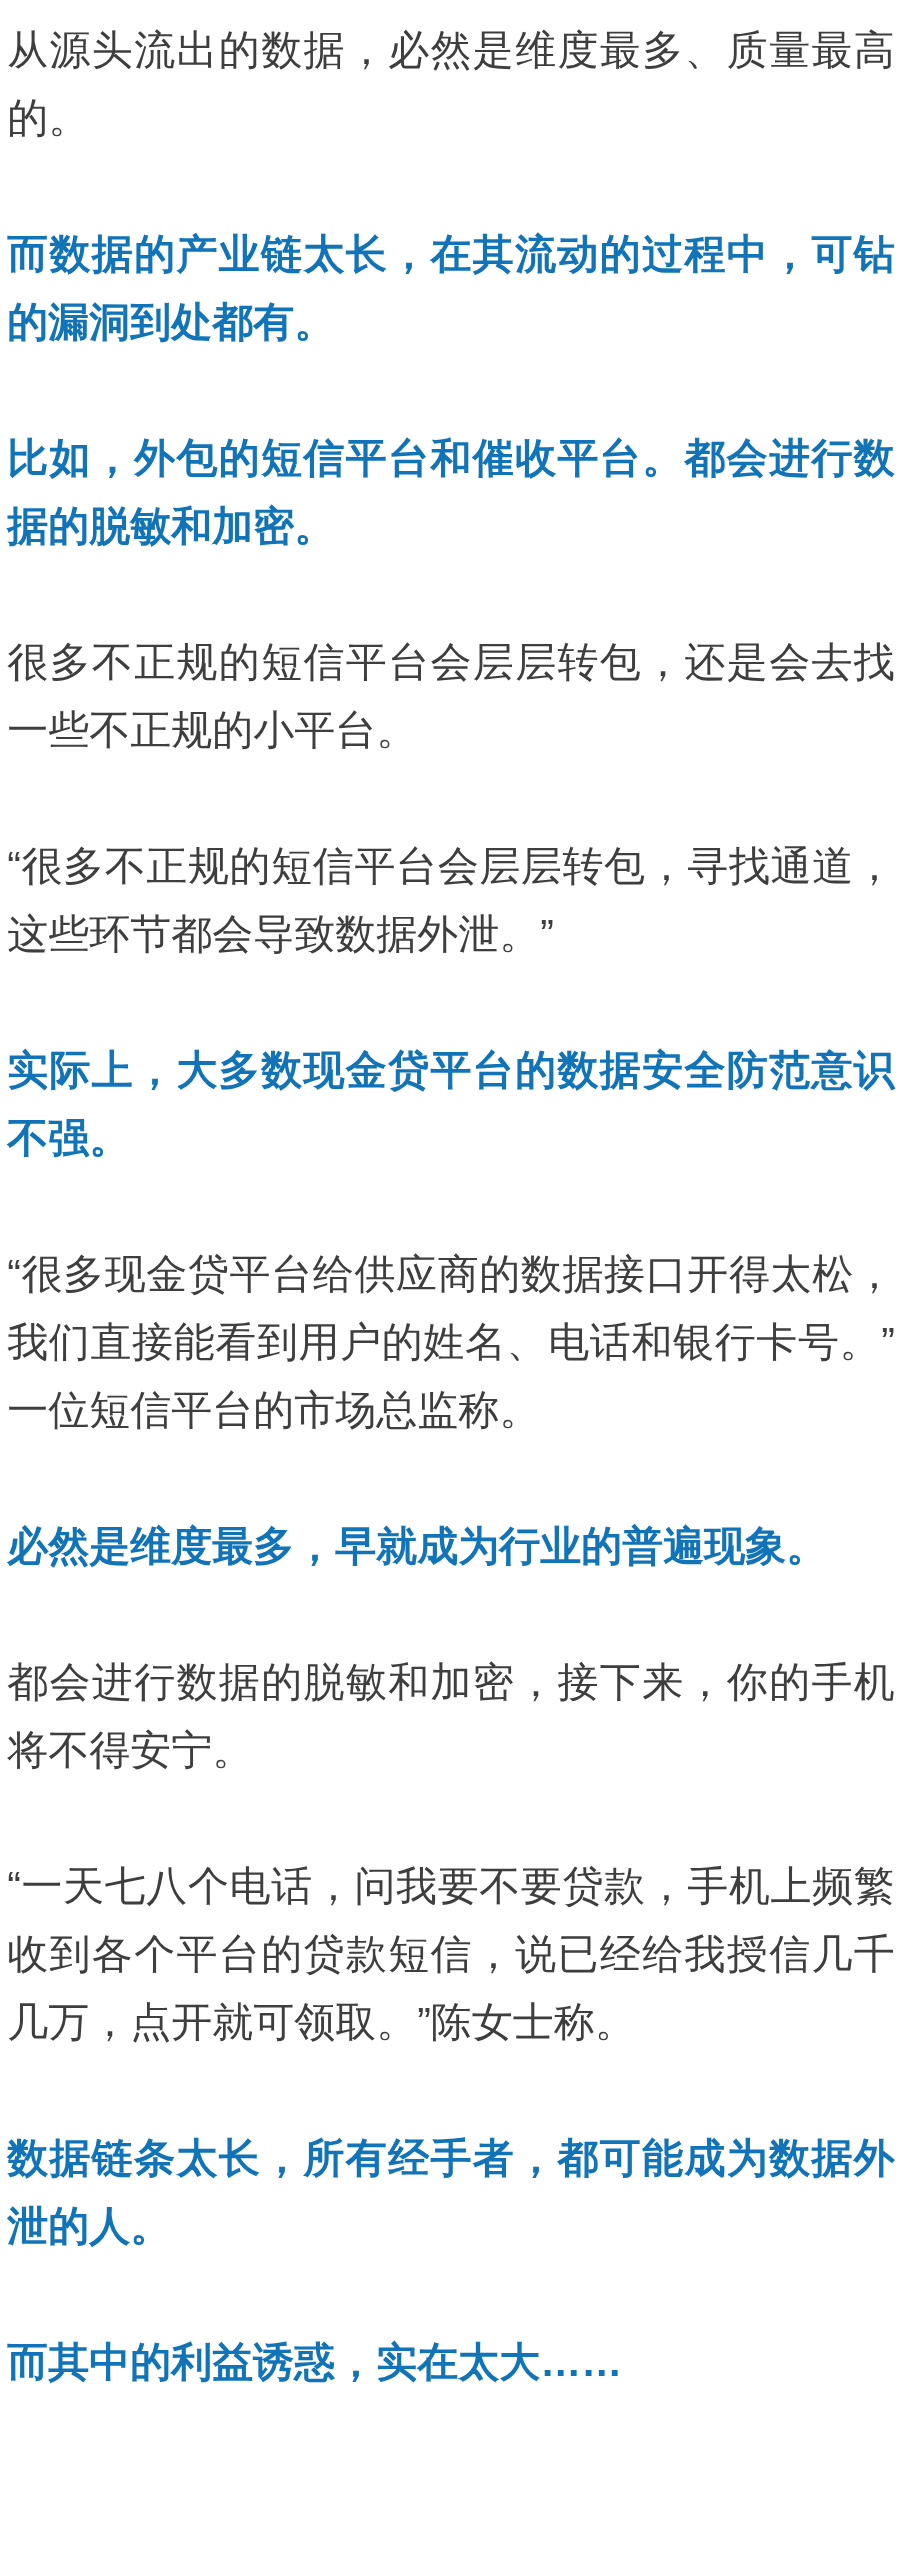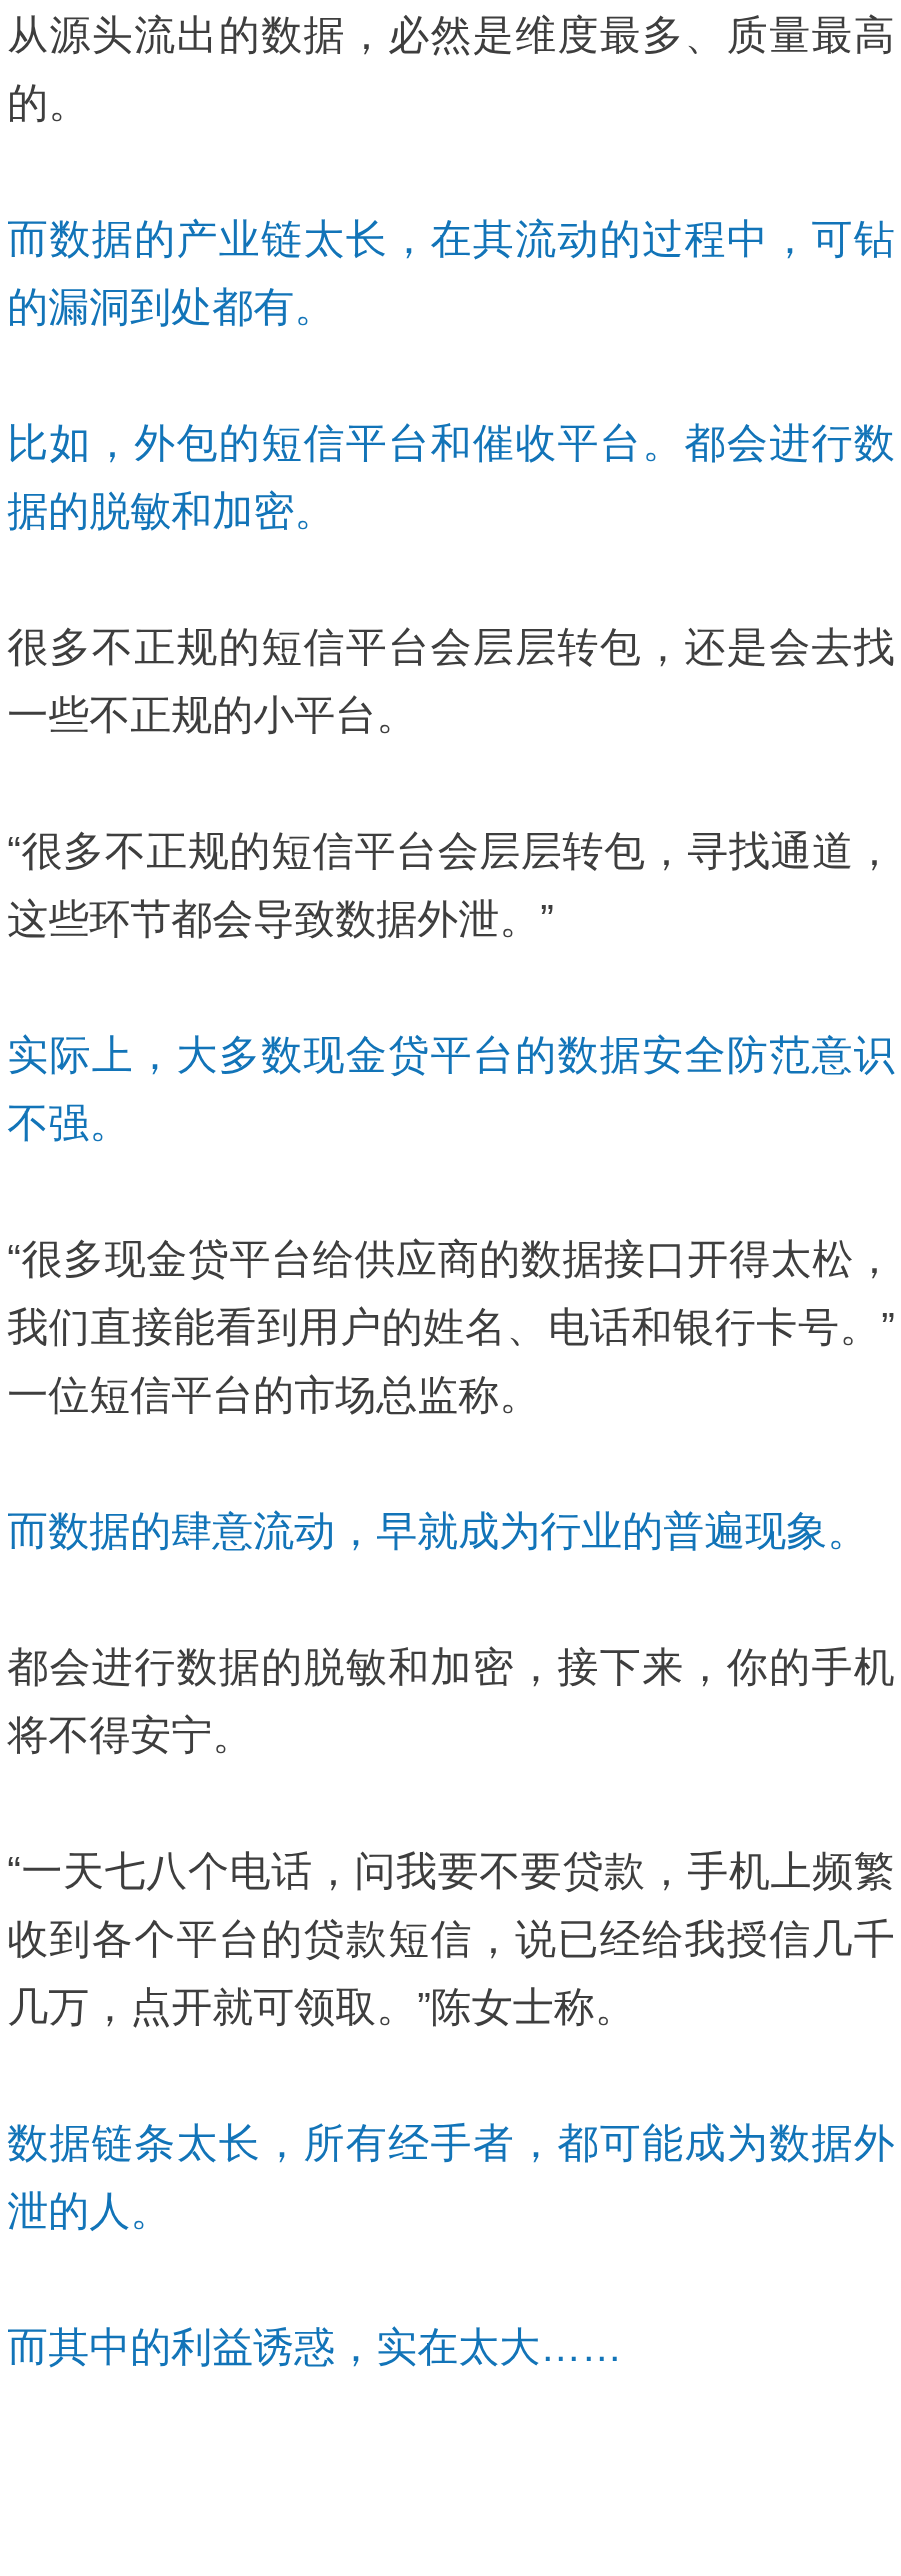--- a/index.html
+++ b/index.html
@@ -20,40 +20,40 @@
   .article {
     width: 902px;
     padding: 0 7.2px;
     color: var(--body-text);
     font-size: 41px;
     line-height: 68px;
     text-align: justify;
     text-justify: inter-character;
   }
   .article p.para {
-    margin: 1px 0 68px 0;
+    margin: 16px 0 68px 0;
     word-break: break-all;
     overflow-wrap: anywhere;
   }
   .article p.para[data-emphasis="true"] {
     color: var(--emphasis-text);
-    font-weight: 400;
+    font-weight: 700;
   }
   .article p.para:last-child { margin-bottom: 0; }
 </style>
 </head>
 <body>
 
 <main class="article">
   <p class="para" data-emphasis="false">从源头流出的数据，必然是维度最多、质量最高的。</p>
   <p class="para" data-emphasis="true">而数据的产业链太长，在其流动的过程中，可钻的漏洞到处都有。</p>
   <p class="para" data-emphasis="true">比如，外包的短信平台和催收平台。都会进行数据的脱敏和加密。</p>
   <p class="para" data-emphasis="false">很多不正规的短信平台会层层转包，还是会去找一些不正规的小平台。</p>
   <p class="para" data-emphasis="false">“很多不正规的短信平台会层层转包，寻找通道，这些环节都会导致数据外泄。”</p>
   <p class="para" data-emphasis="true">实际上，大多数现金贷平台的数据安全防范意识不强。</p>
   <p class="para" data-emphasis="false">“很多现金贷平台给供应商的数据接口开得太松，我们直接能看到用户的姓名、电话和银行卡号。”一位短信平台的市场总监称。</p>
-  <p class="para" data-emphasis="true">而数据的肆意流动，早就成为行业的普遍现象。</p>
+  <p class="para" data-emphasis="true">必然是维度最多，早就成为行业的普遍现象。</p>
   <p class="para" data-emphasis="false">都会进行数据的脱敏和加密，接下来，你的手机将不得安宁。</p>
   <p class="para" data-emphasis="false">“一天七八个电话，问我要不要贷款，手机上频繁收到各个平台的贷款短信，说已经给我授信几千几万，点开就可领取。”陈女士称。</p>
   <p class="para" data-emphasis="true">数据链条太长，所有经手者，都可能成为数据外泄的人。</p>
   <p class="para" data-emphasis="true">而其中的利益诱惑，实在太大……</p>
 </main>
 
 
 </body></html>

